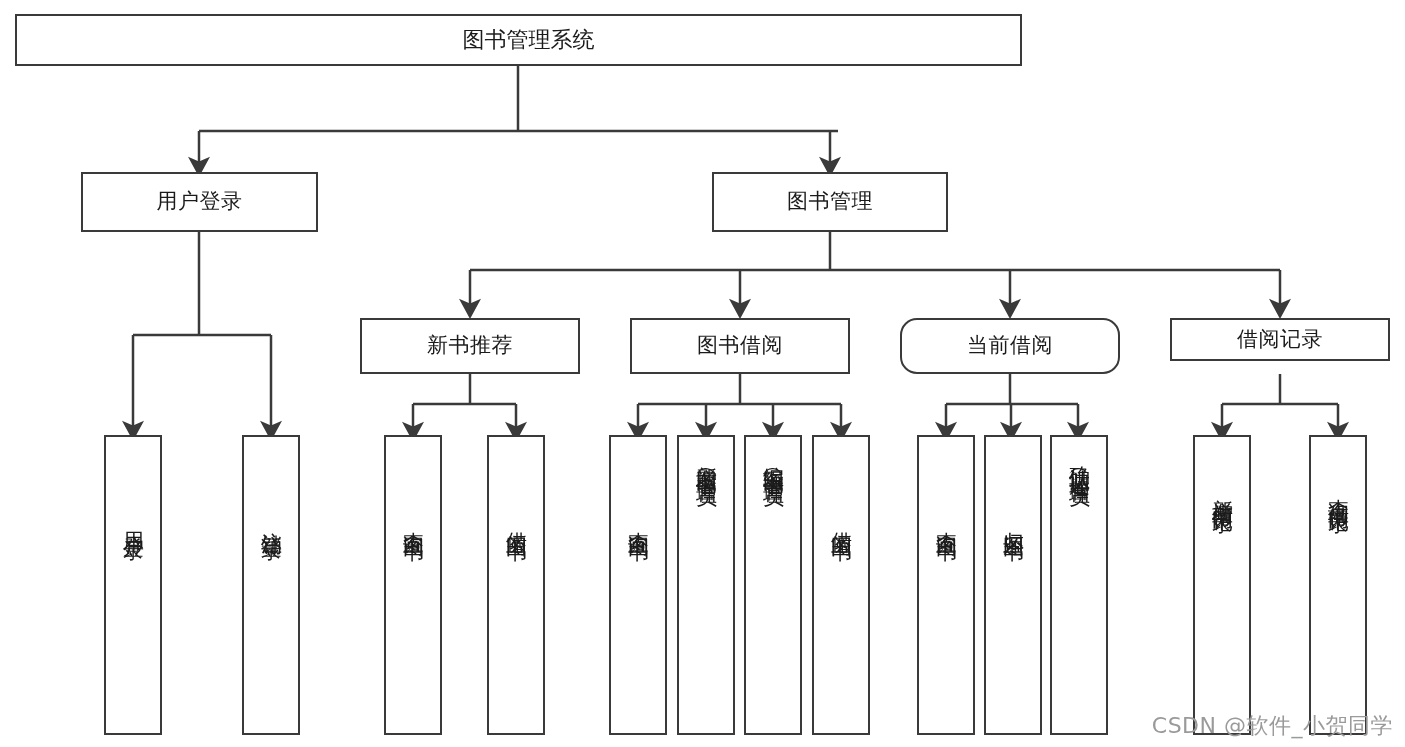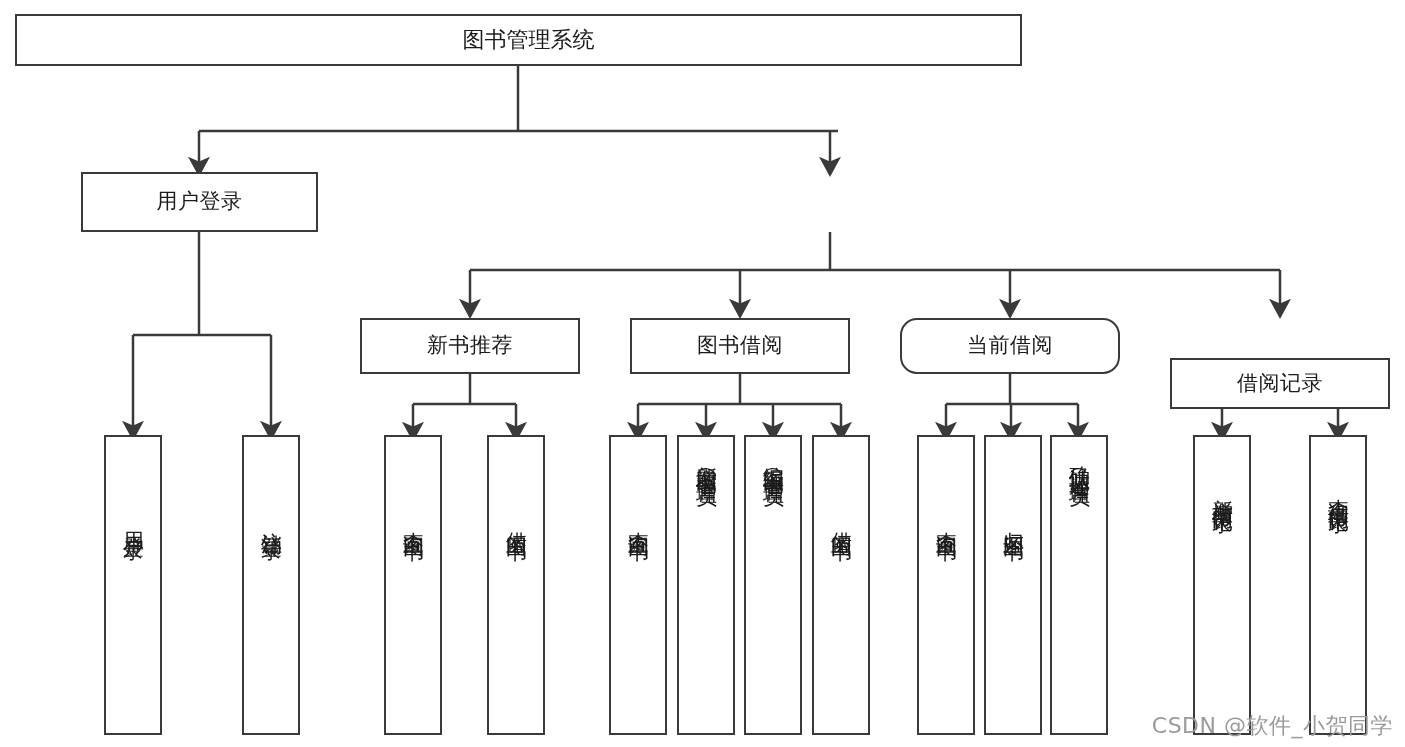--- a/index.html
+++ b/index.html
@@ -124,31 +124,34 @@
     </g>
   </svg>
 
   <div class="node root" style="left:15px; top:14px; width:1007px; height:52px;">
     <span>图书管理系统</span>
   </div>
 
   <div class="node horiz" style="left:81px; top:172px; width:237px; height:60px;">
     <span>用户登录</span>
   </div>
+  <div class="node horiz" style="left:712px; top:172px; width:236px; height:60px;">
+    <span>图书管理</span>
+  </div>
 
   <div class="node horiz" style="left:360px; top:318px; width:220px; height:56px;">
     <span>新书推荐</span>
   </div>
   <div class="node horiz" style="left:630px; top:318px; width:220px; height:56px;">
     <span>图书借阅</span>
   </div>
   <div class="node horiz" style="left:900px; top:318px; width:220px; height:56px;border-radius:17px;">
     <span>当前借阅</span>
   </div>
-  <div class="node horiz" style="left:1170px; top:318px; width:220px; height:51px;margin-top:40px;">
+  <div class="node horiz" style="left:1170px; top:318px; width:220px; height:43px;">
     <span>借阅记录</span>
   </div>
 
   <div class="node vert" style="left:104px; top:435px; width:58px; height:300px;">
     <span class="vert-label" style="margin-top:78px;">用户登录</span>
   </div>
   <div class="node vert" style="left:242px; top:435px; width:58px; height:300px;">
     <span class="vert-label" style="margin-top:78px;">注销登录</span>
   </div>
 

